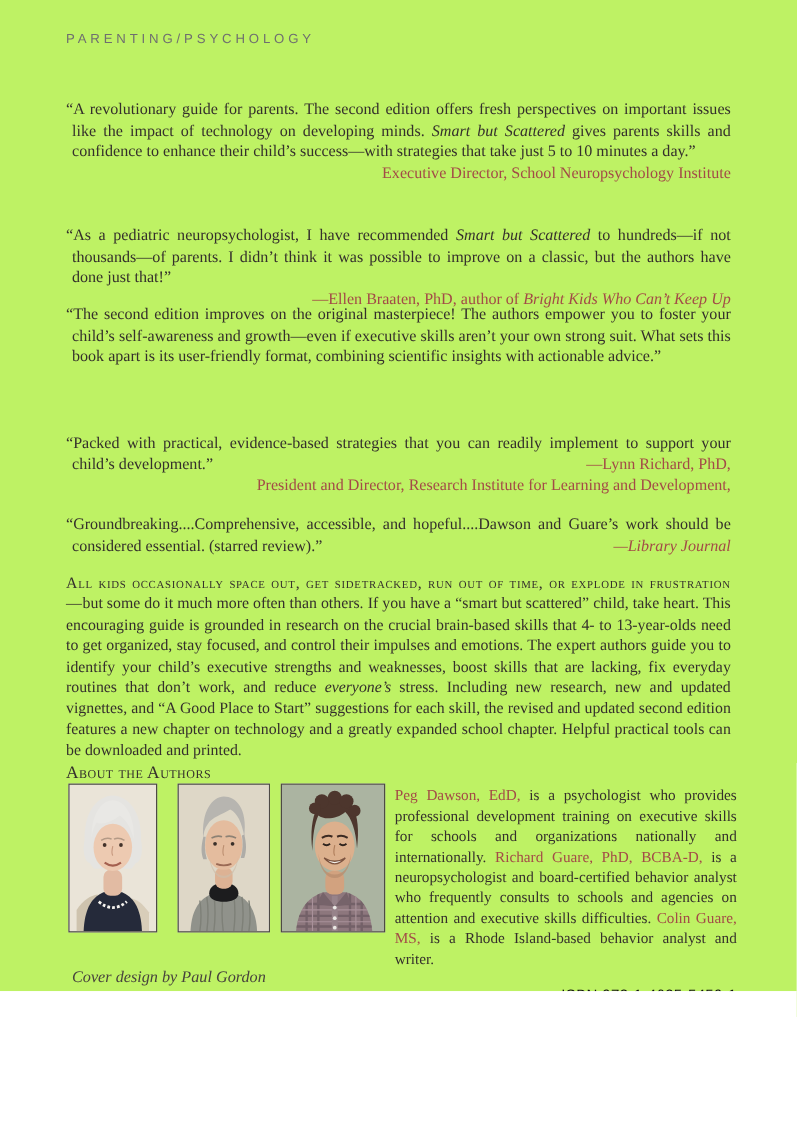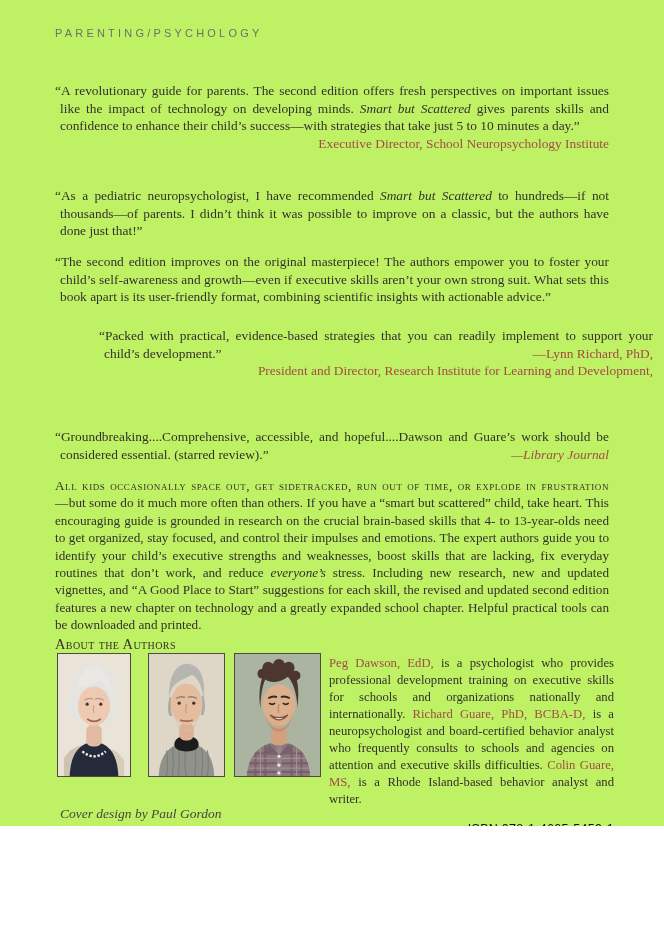--- a/index.html
+++ b/index.html
@@ -56,25 +56,26 @@
 
   <div class="category">PARENTING/PSYCHOLOGY</div>
 
   <div id="quotes">
       <div class="quote-block" style="top: 82px;">
         <p class="quote-text"><span>“A revolutionary guide for parents. The second edition offers fresh perspectives on important issues like the impact of technology on developing minds. </span><span class="seg-i">Smart but Scattered</span><span> gives parents skills and confidence to enhance their child’s success—with strategies that take just 5 to 10 minutes a day.”</span></p>
         <div class="attr-line"><span>Executive Director, School Neuropsychology Institute</span></div>
       </div>
       <div class="quote-block" style="top: 187px;">
         <p class="quote-text"><span>“As a pediatric neuropsychologist, I have recommended </span><span class="seg-i">Smart but Scattered</span><span> to hundreds—if not thousands—of parents. I didn’t think it was possible to improve on a classic, but the authors have done just that!”</span></p>
+        <div class="attr-line"><span>—Ellen Braaten, PhD, author of </span><span class="seg-i">Bright Kids Who Can’t Keep Up</span></div>
       </div>
       <div class="quote-block" style="top: 253px;">
         <p class="quote-text"><span>“The second edition improves on the original masterpiece! The authors empower you to foster your child’s self-awareness and growth—even if executive skills aren’t your own strong suit. What sets this book apart is its user-friendly format, combining scientific insights with actionable advice.”</span></p>
       </div>
-      <div class="quote-block" style="top: 327px; margin-left: 44px;">
+      <div class="quote-block" style="top: 360px;">
         <p class="quote-text"><span>“Packed with practical, evidence-based strategies that you can readily implement to support your child’s development.”</span><span class="attr-float"><span>—Lynn Richard, PhD,</span></span></p>
         <div class="attr-line"><span>President and Director, Research Institute for Learning and Development,</span></div>
       </div>
       <div class="quote-block" style="top: 428px;">
         <p class="quote-text"><span>“Groundbreaking....Comprehensive, accessible, and hopeful....Dawson and Guare’s work should be considered essential. (starred review).”</span><span class="attr-float"><span class="seg-i">—Library Journal</span></span></p>
       </div>
     </div>
 
   <p class="description"><span class="seg-sc">All kids occasionally space out, get sidetracked, run out of time, or explode in frustration—</span><span>but some do it much more often than others. If you have a “smart but scattered” child, take heart. This encouraging guide is grounded in research on the crucial brain-based skills that 4- to 13-year-olds need to get organized, stay focused, and control their impulses and emotions. The expert authors guide you to identify your child’s executive strengths and weaknesses, boost skills that are lacking, fix everyday routines that don’t work, and reduce </span><span class="seg-i">everyone’s</span><span> stress. Including new research, new and updated vignettes, and “A Good Place to Start” suggestions for each skill, the revised and updated second edition features a new chapter on technology and a greatly expanded school chapter. Helpful practical tools can be downloaded and printed.</span></p>
 

